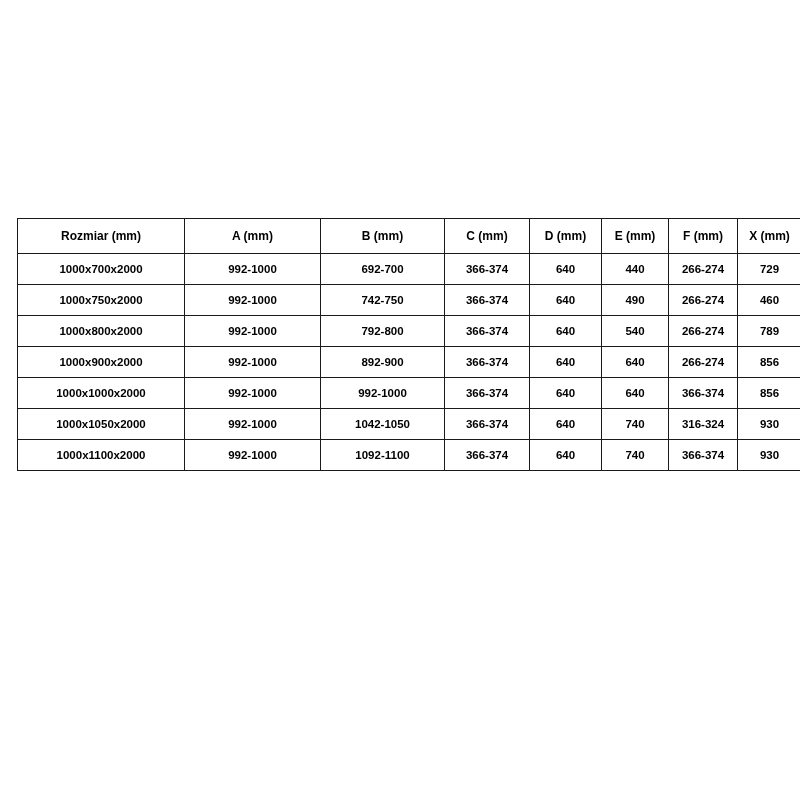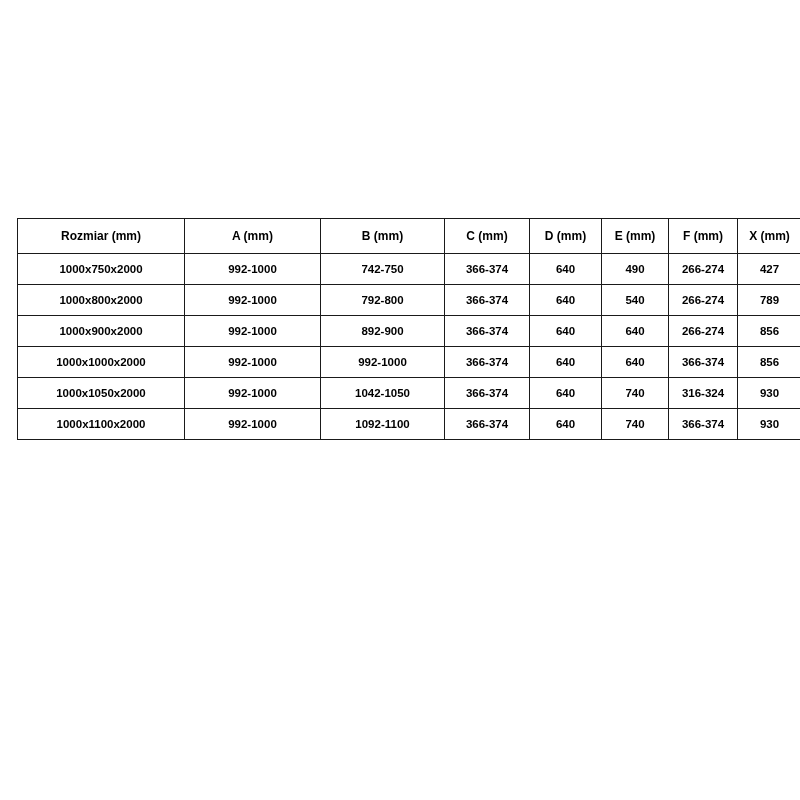--- a/index.html
+++ b/index.html
@@ -74,28 +74,38 @@
         <th>B (mm)</th>
         <th>C (mm)</th>
         <th>D (mm)</th>
         <th>E (mm)</th>
         <th>F (mm)</th>
         <th>X (mm)</th>
       </tr>
     </thead>
     <tbody>
       <tr>
+        <td>1000x700x2000</td>
+        <td>992-1000</td>
+        <td>692-700</td>
+        <td>366-374</td>
+        <td>640</td>
+        <td>440</td>
+        <td>266-274</td>
+        <td>729</td>
+      </tr>
+      <tr>
         <td>1000x750x2000</td>
         <td>992-1000</td>
         <td>742-750</td>
         <td>366-374</td>
         <td>640</td>
         <td>490</td>
         <td>266-274</td>
-        <td>427</td>
+        <td>460</td>
       </tr>
       <tr>
         <td>1000x800x2000</td>
         <td>992-1000</td>
         <td>792-800</td>
         <td>366-374</td>
         <td>640</td>
         <td>540</td>
         <td>266-274</td>
         <td>789</td>

